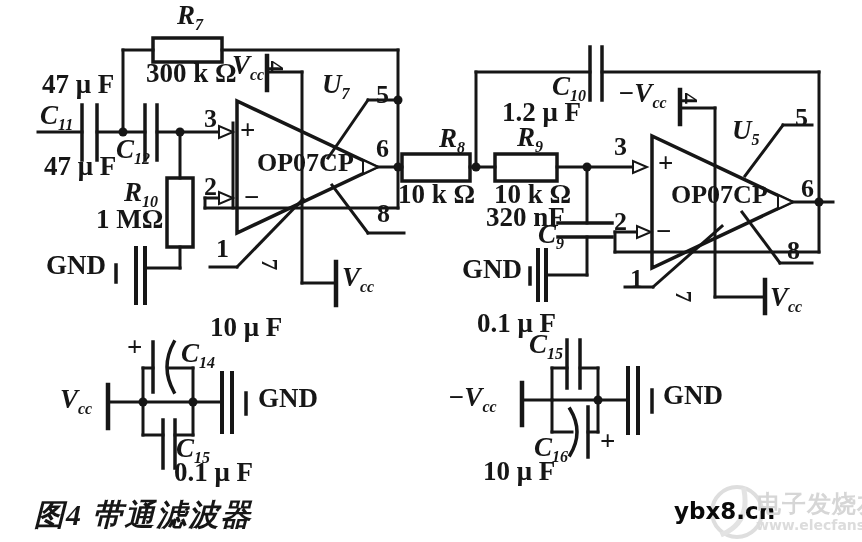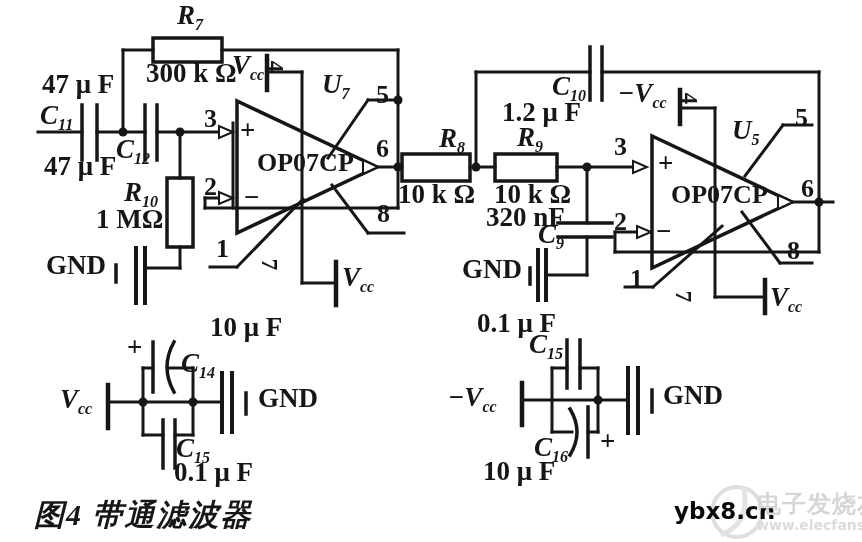--- a/index.html
+++ b/index.html
@@ -224,21 +224,21 @@
   <div class="lb" style="left:656px;top:218px"><span>−</span></div>
   <div class="lb" style="left:671px;top:182px;font-size:26px"><span>OP07CP</span></div>
   <div class="lb pin" style="left:795px;top:105px"><span>5</span></div>
   <div class="lb pin" style="left:801px;top:176px"><span>6</span></div>
   <div class="lb pin" style="left:787px;top:238px"><span>8</span></div>
   <div class="lb pin" style="left:630px;top:266px"><span>1</span></div>
   <div class="lb" style="left:678px;top:282px"><span class="rot">7</span></div>
   <div class="lb it" style="left:770px;top:284px"><span>V</span><sub>cc</sub></div>
 
   <div class="lb" style="left:210px;top:314px"><span>10 μ F</span></div>
-  <div class="lb it" style="left:181px;top:350px"><span>C</span><sub>14</sub></div>
+  <div class="lb it" style="left:181px;top:340px"><span>C</span><sub>14</sub></div>
   <div class="lb" style="left:127px;top:334px"><span>+</span></div>
   <div class="lb it" style="left:60px;top:386px"><span>V</span><sub>cc</sub></div>
   <div class="lb" style="left:258px;top:385px"><span>GND</span></div>
   <div class="lb it" style="left:176px;top:435px"><span>C</span><sub>15</sub></div>
   <div class="lb" style="left:174px;top:459px"><span>0.1 μ F</span></div>
 
   <div class="lb it" style="left:448px;top:384px"><span>−V</span><sub>cc</sub></div>
   <div class="lb" style="left:663px;top:382px"><span>GND</span></div>
   <div class="lb it" style="left:534px;top:434px"><span>C</span><sub>16</sub></div>
   <div class="lb" style="left:600px;top:428px"><span>+</span></div>

